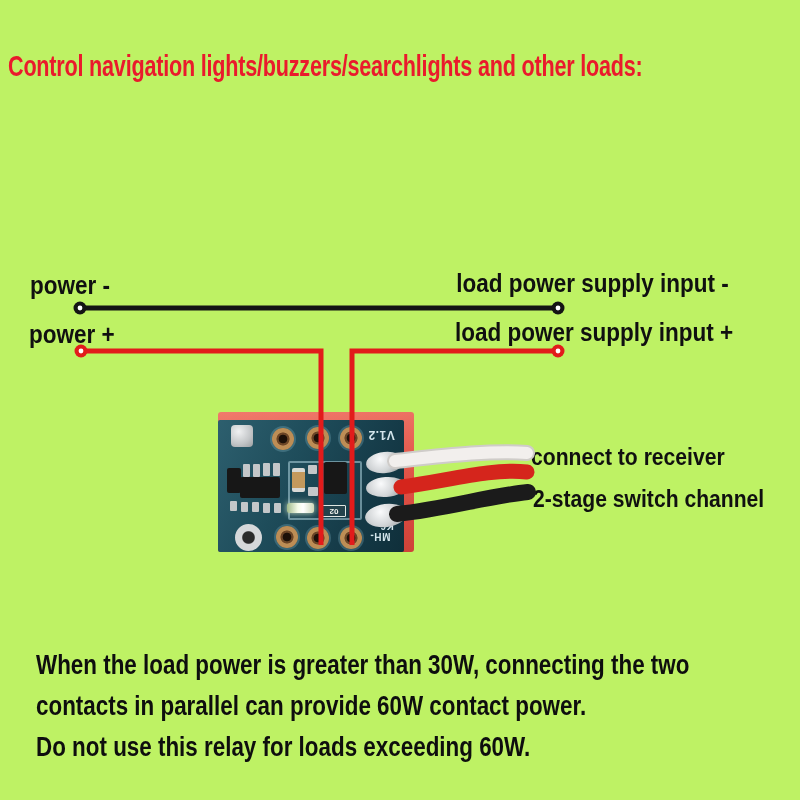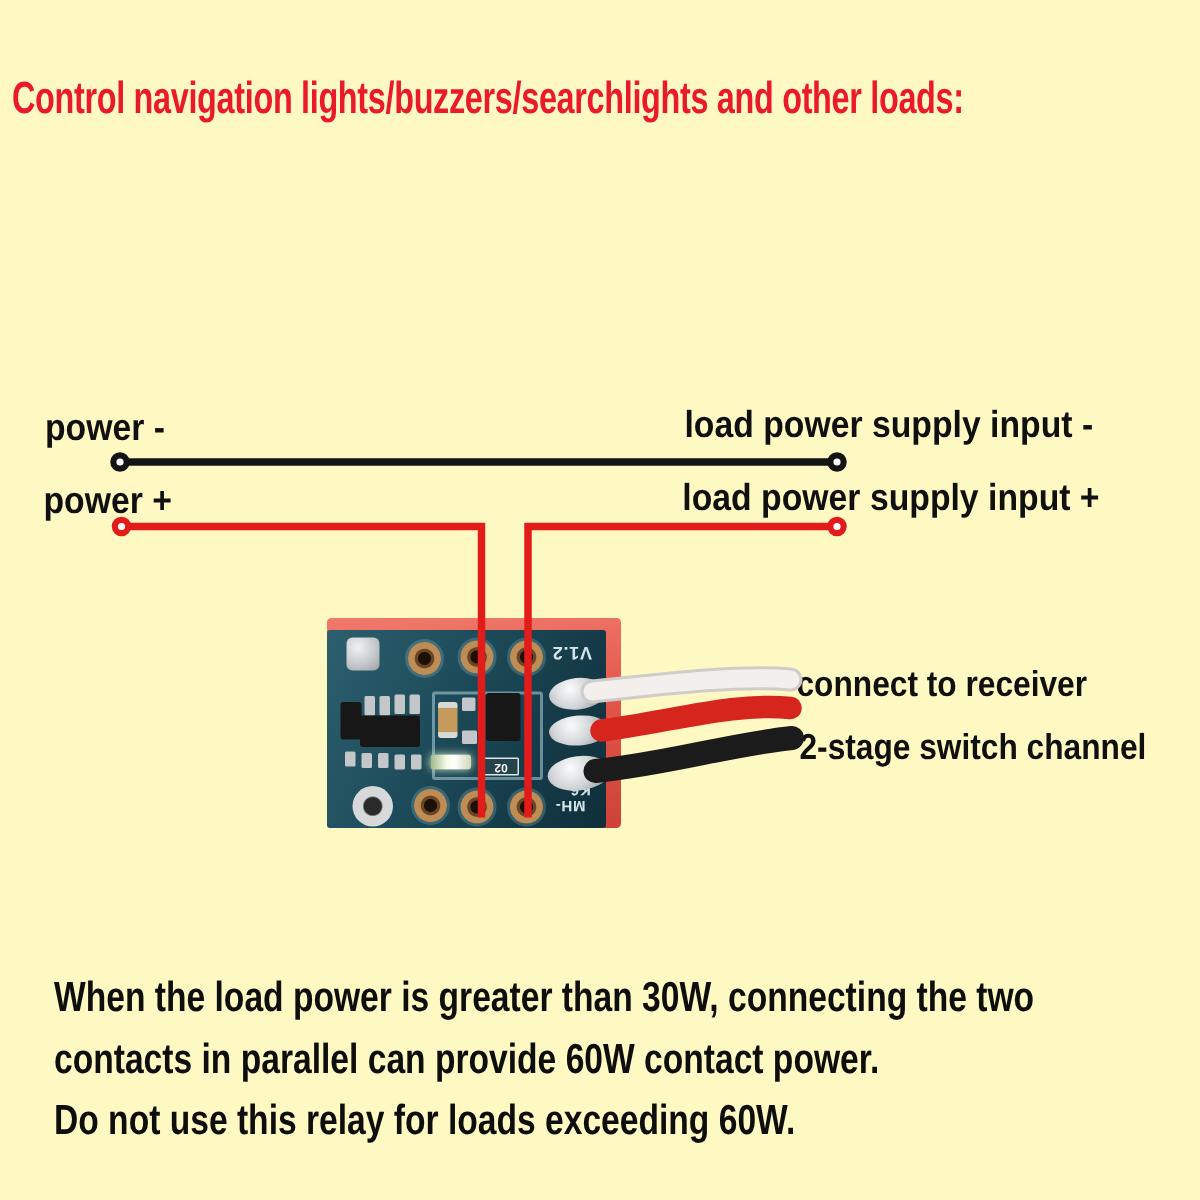--- a/index.html
+++ b/index.html
@@ -1,17 +1,17 @@
 <!DOCTYPE html>
 <html><head>
 <meta charset="utf-8">
 <style>
   html,body{margin:0;padding:0;background:#ffffff;}
   .canvas{
-    position:relative;width:800px;height:800px;background:#fef9c3;
+    position:relative;width:800px;height:800px;background:#bef264;
     font-family:"Liberation Sans",sans-serif;overflow:hidden;
   }
   
   .title{
     position:absolute;left:8px;top:49px;
     font-size:30px;font-weight:bold;color:#ea1a2c;
     white-space:nowrap;transform:scaleX(0.72);transform-origin:left top;
     letter-spacing:-0.3px;
   }
   

